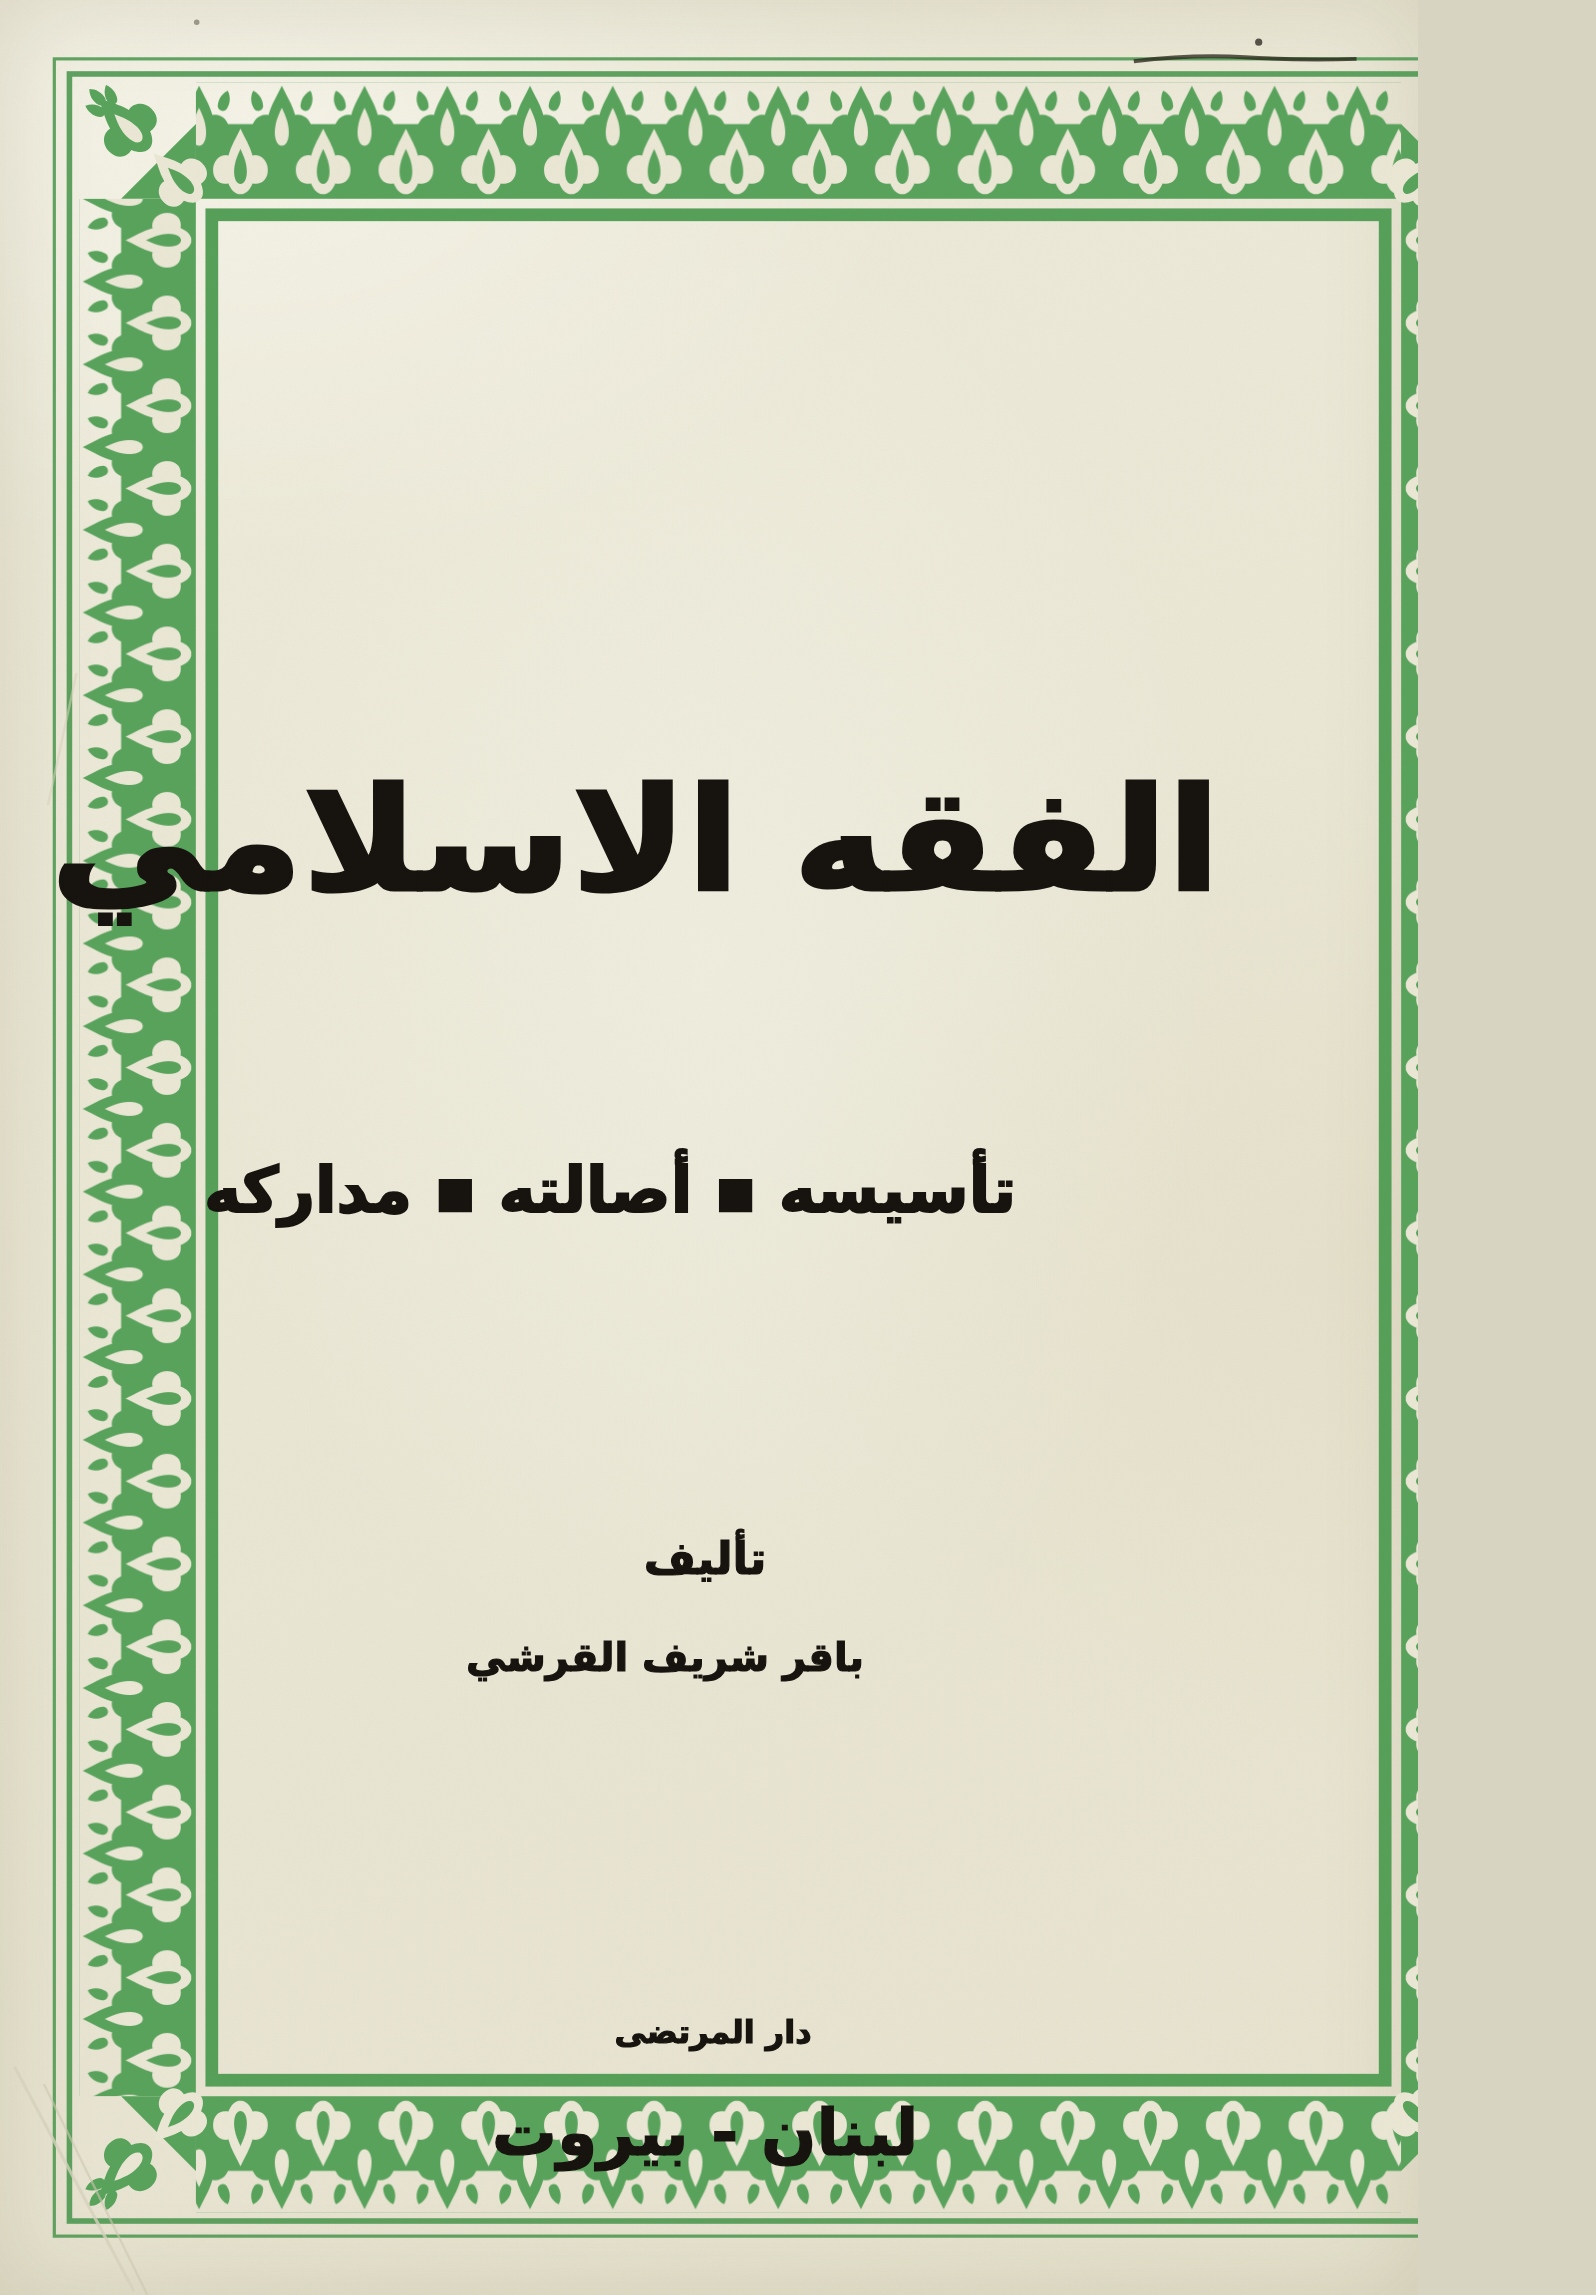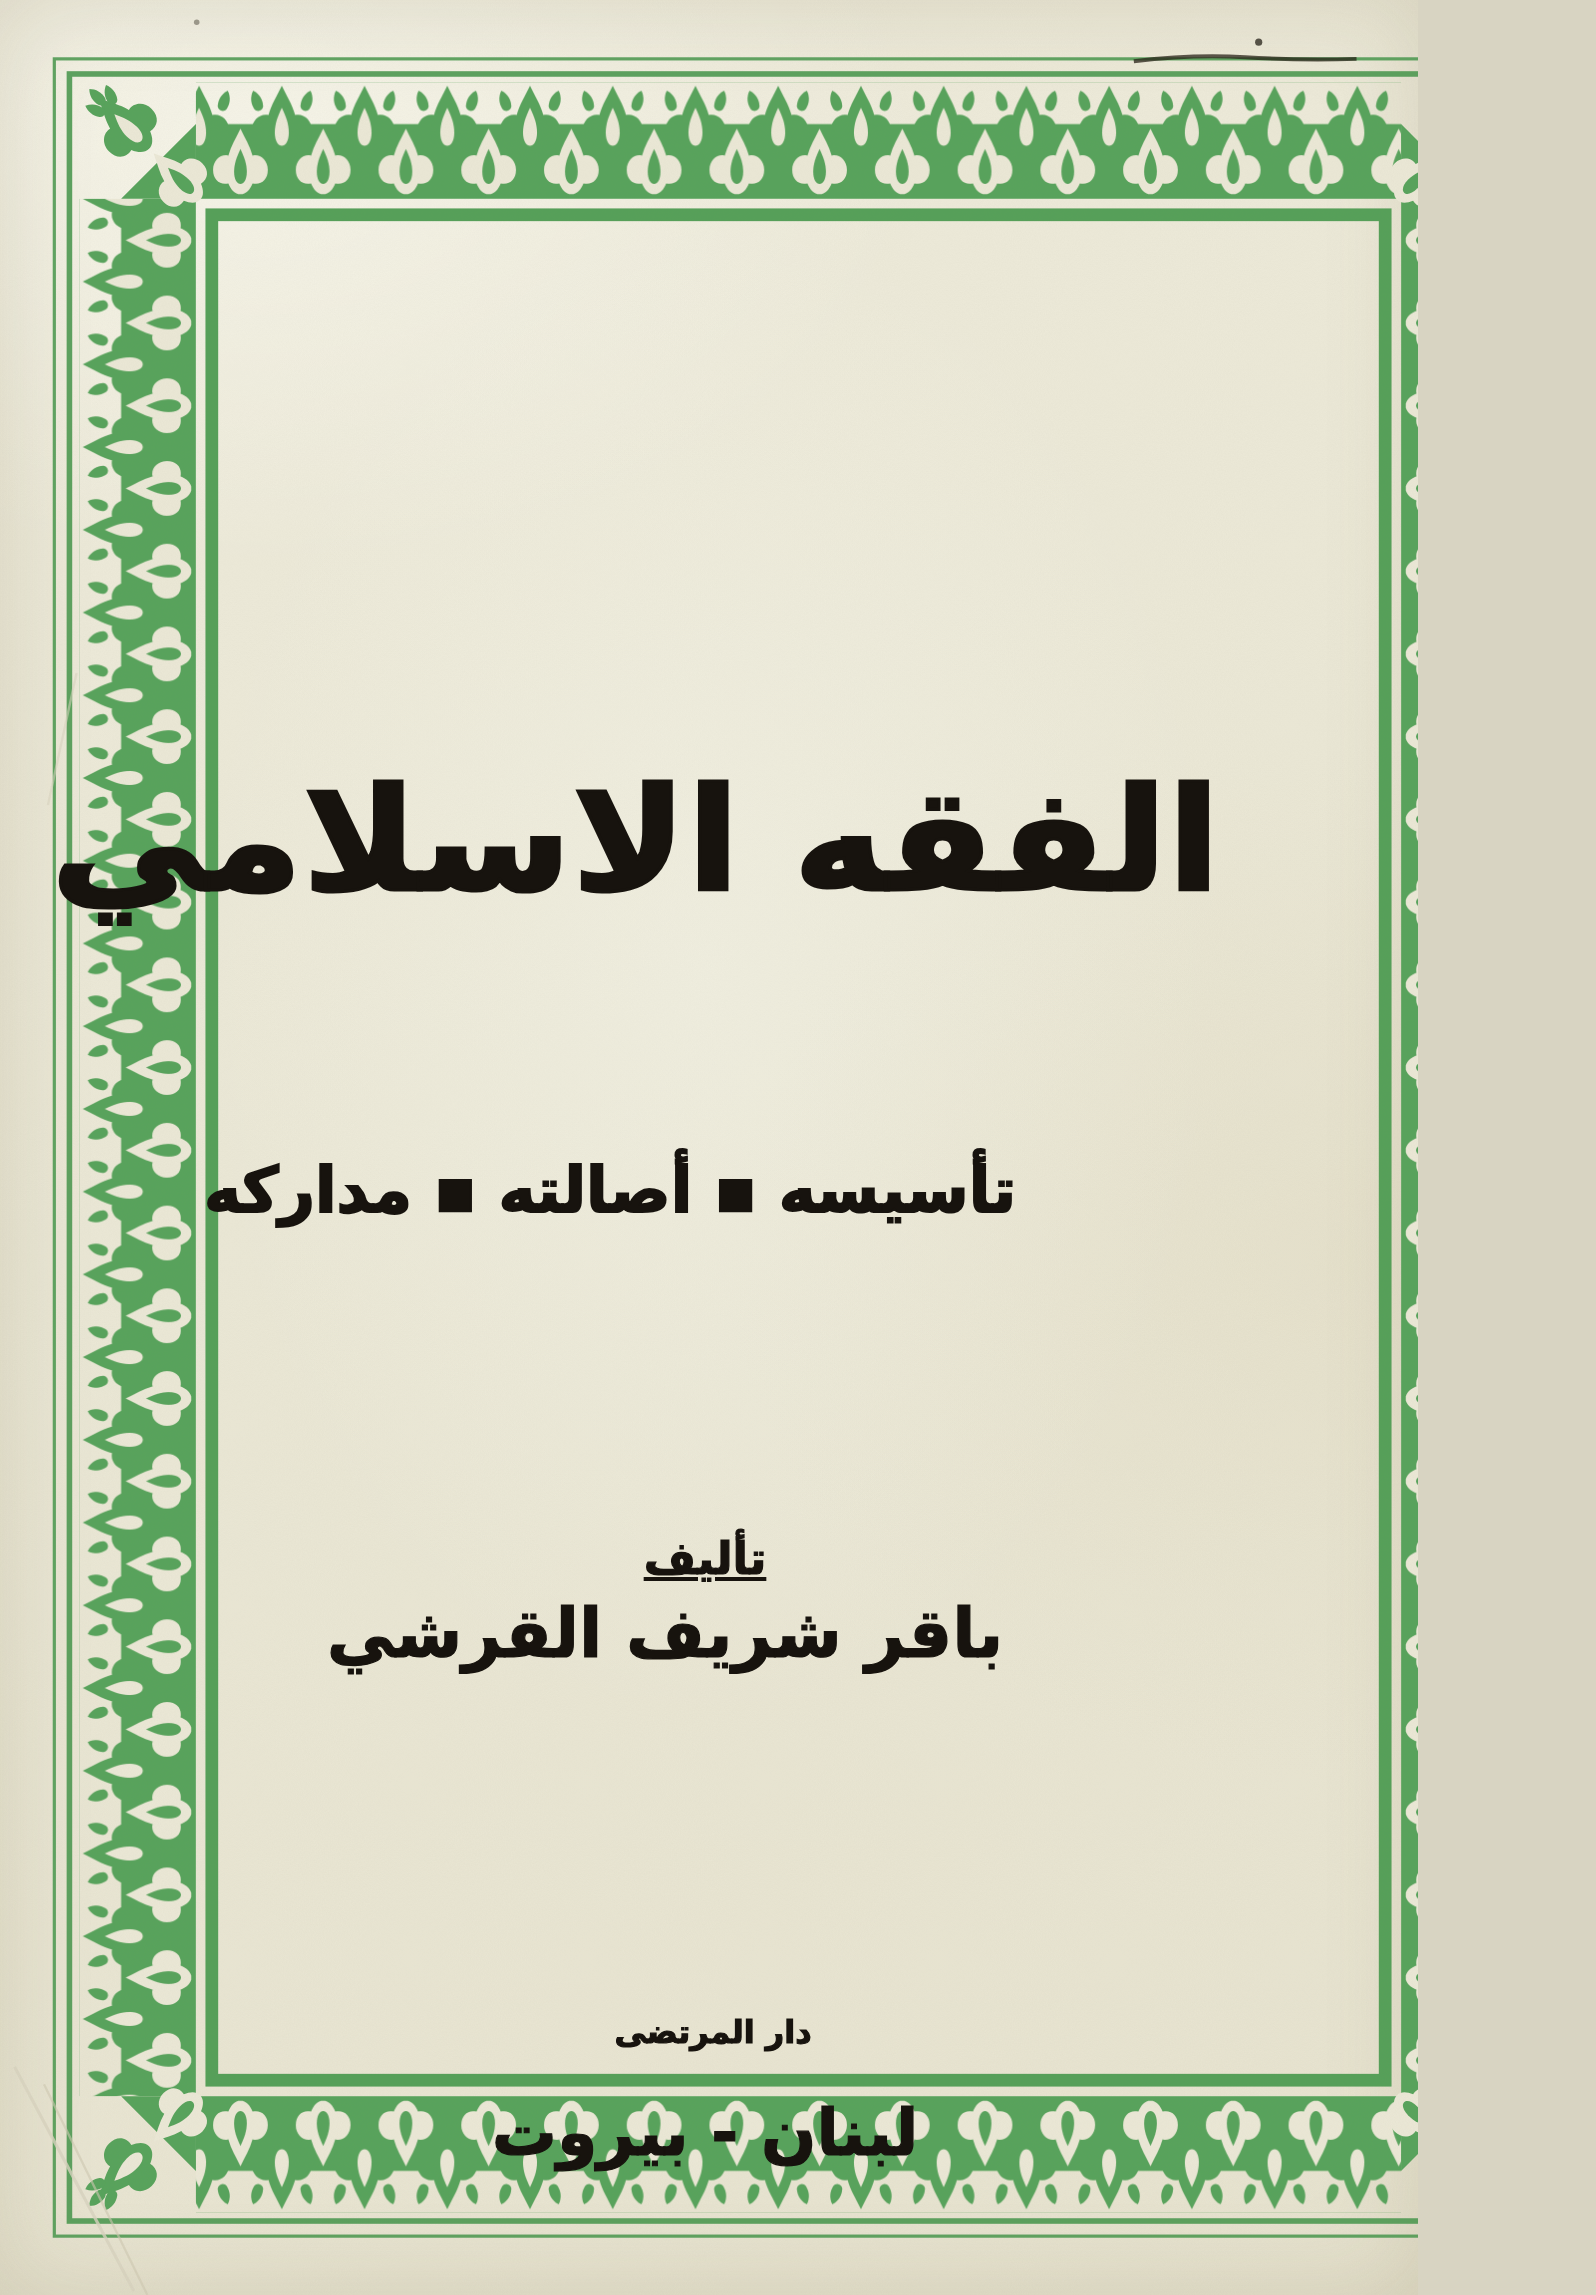--- a/index.html
+++ b/index.html
@@ -41,26 +41,25 @@
     font-size:63px;
     line-height:2.0;
     transform:translateX(-99px);
     -webkit-text-stroke:2px #17130e;
   }
   .byline{
     top:1297px;
     font-size:45px;
     line-height:1.8;
     transform:translateX(-4px);
-    text-decoration:underline;
     -webkit-text-stroke:1.2px #17130e;
   }
   .author{
-    top:1352px;
-    font-size:68px;
+    top:1400px;
+    font-size:40px;
     line-height:1.8;
     transform:translateX(-44px);
     -webkit-text-stroke:1.2px #17130e;
   }
   .publisher{
     top:1786px;
     font-size:32px;
     line-height:1.6;
     transform:translateX(4px);
     text-align:center;

